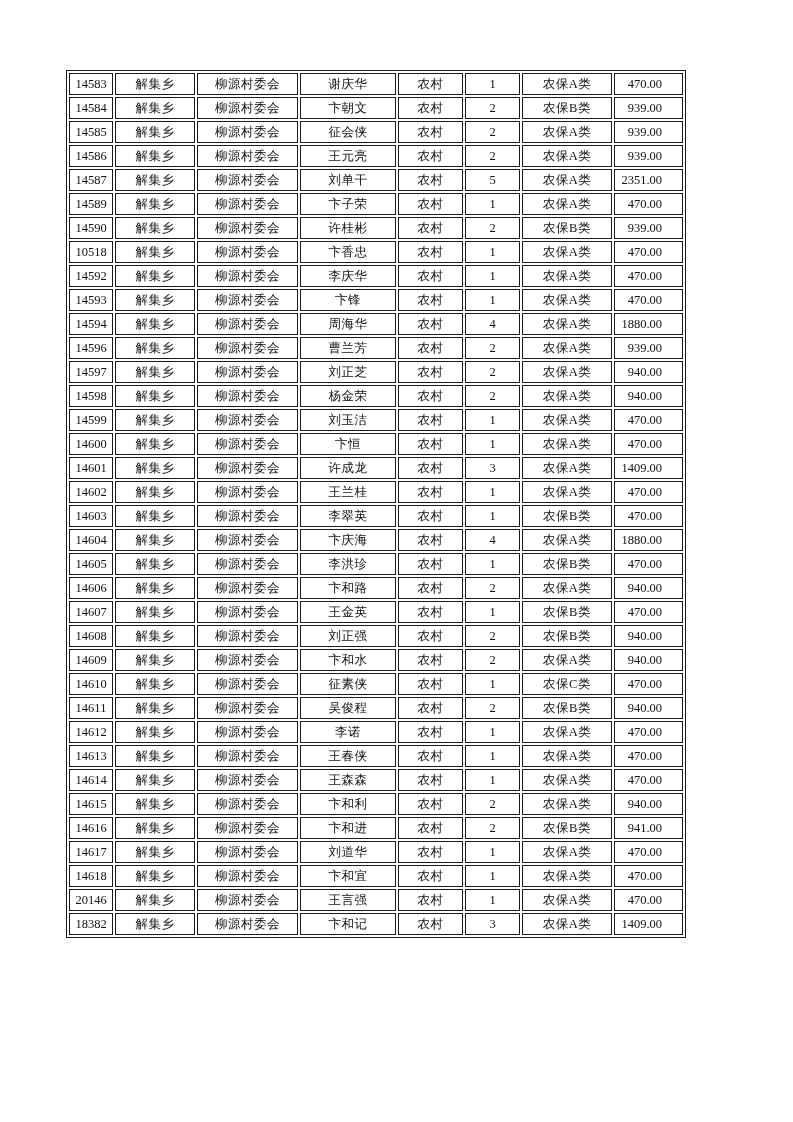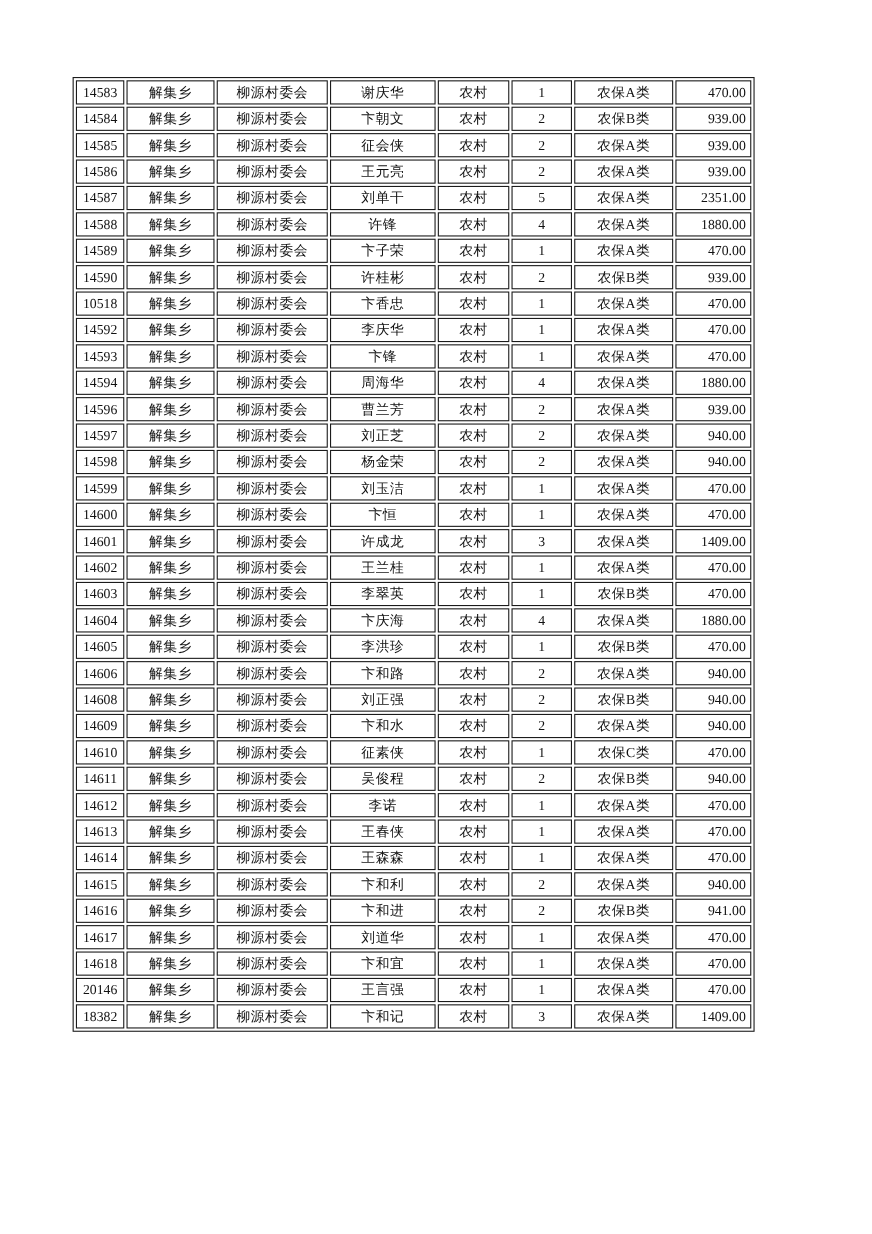--- a/index.html
+++ b/index.html
@@ -40,21 +40,21 @@
     line-height: 20px;
     text-align: center;
     vertical-align: middle;
     white-space: nowrap;
     overflow: hidden;
     background: #ffffff;
     letter-spacing: 0.5px;
   }
   .sheet-table td.amount {
     text-align: right;
-    padding-right: 4px;
+    padding-right: 20px;
     letter-spacing: 0;
   }
   .sheet-table td.num {
     letter-spacing: 0;
   }
 </style>
 </head>
 <body>
 
 <div class="page">
@@ -114,198 +114,198 @@
           <td class="num">14587</td>
           <td>解集乡</td>
           <td>柳源村委会</td>
           <td>刘单干</td>
           <td>农村</td>
           <td class="num">5</td>
           <td>农保A类</td>
           <td class="amount">2351.00</td>
         </tr>
         <tr>
-          <td class="num">14588</td>
-          <td>解集乡</td>
-          <td>柳源村委会</td>
-          <td>许锋</td>
+          <td class="num">14589</td>
+          <td>解集乡</td>
+          <td>柳源村委会</td>
+          <td>卞子荣</td>
+          <td>农村</td>
+          <td class="num">1</td>
+          <td>农保A类</td>
+          <td class="amount">470.00</td>
+        </tr>
+        <tr>
+          <td class="num">14590</td>
+          <td>解集乡</td>
+          <td>柳源村委会</td>
+          <td>许桂彬</td>
+          <td>农村</td>
+          <td class="num">2</td>
+          <td>农保B类</td>
+          <td class="amount">939.00</td>
+        </tr>
+        <tr>
+          <td class="num">10518</td>
+          <td>解集乡</td>
+          <td>柳源村委会</td>
+          <td>卞香忠</td>
+          <td>农村</td>
+          <td class="num">1</td>
+          <td>农保A类</td>
+          <td class="amount">470.00</td>
+        </tr>
+        <tr>
+          <td class="num">14592</td>
+          <td>解集乡</td>
+          <td>柳源村委会</td>
+          <td>李庆华</td>
+          <td>农村</td>
+          <td class="num">1</td>
+          <td>农保A类</td>
+          <td class="amount">470.00</td>
+        </tr>
+        <tr>
+          <td class="num">14593</td>
+          <td>解集乡</td>
+          <td>柳源村委会</td>
+          <td>卞锋</td>
+          <td>农村</td>
+          <td class="num">1</td>
+          <td>农保A类</td>
+          <td class="amount">470.00</td>
+        </tr>
+        <tr>
+          <td class="num">14594</td>
+          <td>解集乡</td>
+          <td>柳源村委会</td>
+          <td>周海华</td>
           <td>农村</td>
           <td class="num">4</td>
           <td>农保A类</td>
           <td class="amount">1880.00</td>
         </tr>
         <tr>
-          <td class="num">14589</td>
-          <td>解集乡</td>
-          <td>柳源村委会</td>
-          <td>卞子荣</td>
-          <td>农村</td>
-          <td class="num">1</td>
-          <td>农保A类</td>
-          <td class="amount">470.00</td>
-        </tr>
-        <tr>
-          <td class="num">14590</td>
-          <td>解集乡</td>
-          <td>柳源村委会</td>
-          <td>许桂彬</td>
-          <td>农村</td>
-          <td class="num">2</td>
-          <td>农保B类</td>
+          <td class="num">14596</td>
+          <td>解集乡</td>
+          <td>柳源村委会</td>
+          <td>曹兰芳</td>
+          <td>农村</td>
+          <td class="num">2</td>
+          <td>农保A类</td>
           <td class="amount">939.00</td>
         </tr>
         <tr>
-          <td class="num">10518</td>
-          <td>解集乡</td>
-          <td>柳源村委会</td>
-          <td>卞香忠</td>
-          <td>农村</td>
-          <td class="num">1</td>
-          <td>农保A类</td>
-          <td class="amount">470.00</td>
-        </tr>
-        <tr>
-          <td class="num">14592</td>
-          <td>解集乡</td>
-          <td>柳源村委会</td>
-          <td>李庆华</td>
-          <td>农村</td>
-          <td class="num">1</td>
-          <td>农保A类</td>
-          <td class="amount">470.00</td>
-        </tr>
-        <tr>
-          <td class="num">14593</td>
-          <td>解集乡</td>
-          <td>柳源村委会</td>
-          <td>卞锋</td>
-          <td>农村</td>
-          <td class="num">1</td>
-          <td>农保A类</td>
-          <td class="amount">470.00</td>
-        </tr>
-        <tr>
-          <td class="num">14594</td>
-          <td>解集乡</td>
-          <td>柳源村委会</td>
-          <td>周海华</td>
+          <td class="num">14597</td>
+          <td>解集乡</td>
+          <td>柳源村委会</td>
+          <td>刘正芝</td>
+          <td>农村</td>
+          <td class="num">2</td>
+          <td>农保A类</td>
+          <td class="amount">940.00</td>
+        </tr>
+        <tr>
+          <td class="num">14598</td>
+          <td>解集乡</td>
+          <td>柳源村委会</td>
+          <td>杨金荣</td>
+          <td>农村</td>
+          <td class="num">2</td>
+          <td>农保A类</td>
+          <td class="amount">940.00</td>
+        </tr>
+        <tr>
+          <td class="num">14599</td>
+          <td>解集乡</td>
+          <td>柳源村委会</td>
+          <td>刘玉洁</td>
+          <td>农村</td>
+          <td class="num">1</td>
+          <td>农保A类</td>
+          <td class="amount">470.00</td>
+        </tr>
+        <tr>
+          <td class="num">14600</td>
+          <td>解集乡</td>
+          <td>柳源村委会</td>
+          <td>卞恒</td>
+          <td>农村</td>
+          <td class="num">1</td>
+          <td>农保A类</td>
+          <td class="amount">470.00</td>
+        </tr>
+        <tr>
+          <td class="num">14601</td>
+          <td>解集乡</td>
+          <td>柳源村委会</td>
+          <td>许成龙</td>
+          <td>农村</td>
+          <td class="num">3</td>
+          <td>农保A类</td>
+          <td class="amount">1409.00</td>
+        </tr>
+        <tr>
+          <td class="num">14602</td>
+          <td>解集乡</td>
+          <td>柳源村委会</td>
+          <td>王兰桂</td>
+          <td>农村</td>
+          <td class="num">1</td>
+          <td>农保A类</td>
+          <td class="amount">470.00</td>
+        </tr>
+        <tr>
+          <td class="num">14603</td>
+          <td>解集乡</td>
+          <td>柳源村委会</td>
+          <td>李翠英</td>
+          <td>农村</td>
+          <td class="num">1</td>
+          <td>农保B类</td>
+          <td class="amount">470.00</td>
+        </tr>
+        <tr>
+          <td class="num">14604</td>
+          <td>解集乡</td>
+          <td>柳源村委会</td>
+          <td>卞庆海</td>
           <td>农村</td>
           <td class="num">4</td>
           <td>农保A类</td>
           <td class="amount">1880.00</td>
         </tr>
         <tr>
-          <td class="num">14596</td>
-          <td>解集乡</td>
-          <td>柳源村委会</td>
-          <td>曹兰芳</td>
-          <td>农村</td>
-          <td class="num">2</td>
-          <td>农保A类</td>
-          <td class="amount">939.00</td>
-        </tr>
-        <tr>
-          <td class="num">14597</td>
-          <td>解集乡</td>
-          <td>柳源村委会</td>
-          <td>刘正芝</td>
-          <td>农村</td>
-          <td class="num">2</td>
-          <td>农保A类</td>
-          <td class="amount">940.00</td>
-        </tr>
-        <tr>
-          <td class="num">14598</td>
-          <td>解集乡</td>
-          <td>柳源村委会</td>
-          <td>杨金荣</td>
-          <td>农村</td>
-          <td class="num">2</td>
-          <td>农保A类</td>
-          <td class="amount">940.00</td>
-        </tr>
-        <tr>
-          <td class="num">14599</td>
-          <td>解集乡</td>
-          <td>柳源村委会</td>
-          <td>刘玉洁</td>
-          <td>农村</td>
-          <td class="num">1</td>
-          <td>农保A类</td>
-          <td class="amount">470.00</td>
-        </tr>
-        <tr>
-          <td class="num">14600</td>
-          <td>解集乡</td>
-          <td>柳源村委会</td>
-          <td>卞恒</td>
-          <td>农村</td>
-          <td class="num">1</td>
-          <td>农保A类</td>
-          <td class="amount">470.00</td>
-        </tr>
-        <tr>
-          <td class="num">14601</td>
-          <td>解集乡</td>
-          <td>柳源村委会</td>
-          <td>许成龙</td>
-          <td>农村</td>
-          <td class="num">3</td>
-          <td>农保A类</td>
-          <td class="amount">1409.00</td>
-        </tr>
-        <tr>
-          <td class="num">14602</td>
-          <td>解集乡</td>
-          <td>柳源村委会</td>
-          <td>王兰桂</td>
-          <td>农村</td>
-          <td class="num">1</td>
-          <td>农保A类</td>
-          <td class="amount">470.00</td>
-        </tr>
-        <tr>
-          <td class="num">14603</td>
-          <td>解集乡</td>
-          <td>柳源村委会</td>
-          <td>李翠英</td>
-          <td>农村</td>
-          <td class="num">1</td>
-          <td>农保B类</td>
-          <td class="amount">470.00</td>
-        </tr>
-        <tr>
-          <td class="num">14604</td>
-          <td>解集乡</td>
-          <td>柳源村委会</td>
-          <td>卞庆海</td>
-          <td>农村</td>
-          <td class="num">4</td>
-          <td>农保A类</td>
-          <td class="amount">1880.00</td>
-        </tr>
-        <tr>
           <td class="num">14605</td>
           <td>解集乡</td>
           <td>柳源村委会</td>
           <td>李洪珍</td>
           <td>农村</td>
           <td class="num">1</td>
           <td>农保B类</td>
           <td class="amount">470.00</td>
         </tr>
         <tr>
           <td class="num">14606</td>
           <td>解集乡</td>
           <td>柳源村委会</td>
           <td>卞和路</td>
           <td>农村</td>
           <td class="num">2</td>
           <td>农保A类</td>
           <td class="amount">940.00</td>
+        </tr>
+        <tr>
+          <td class="num">14607</td>
+          <td>解集乡</td>
+          <td>柳源村委会</td>
+          <td>王金英</td>
+          <td>农村</td>
+          <td class="num">1</td>
+          <td>农保B类</td>
+          <td class="amount">470.00</td>
         </tr>
         <tr>
           <td class="num">14608</td>
           <td>解集乡</td>
           <td>柳源村委会</td>
           <td>刘正强</td>
           <td>农村</td>
           <td class="num">2</td>
           <td>农保B类</td>
           <td class="amount">940.00</td>

